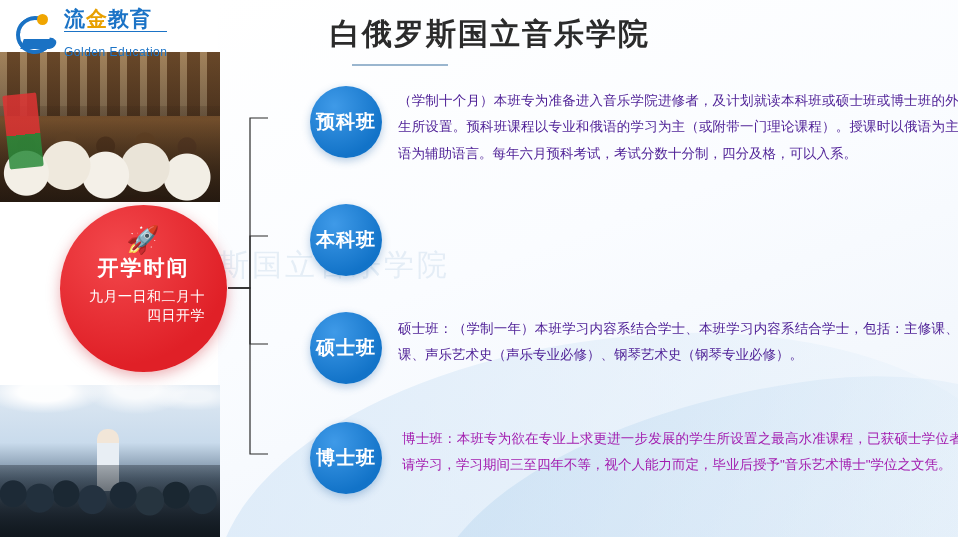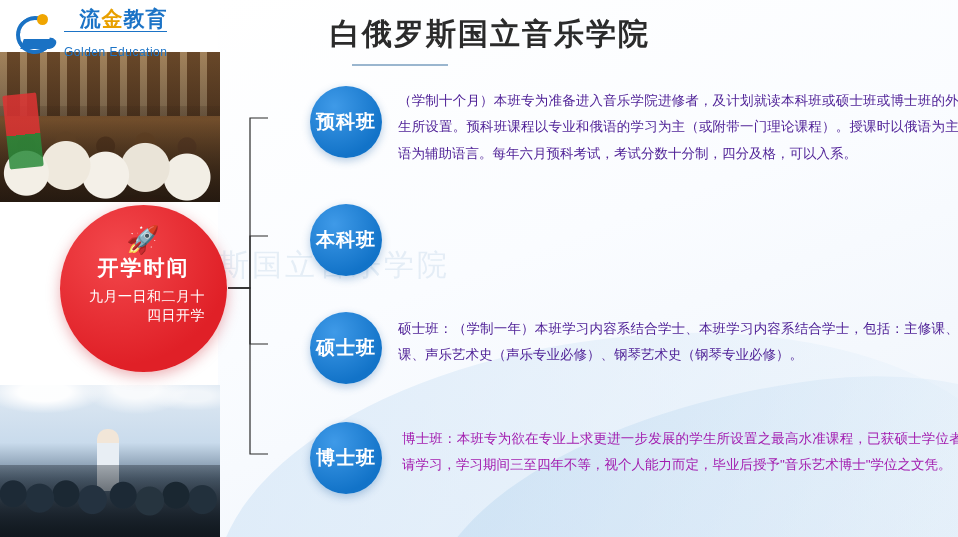--- a/index.html
+++ b/index.html
@@ -86,21 +86,20 @@
     left: 8px; top: 26px;
     width: 34px; height: 10px;
     background: #1a72c4;
     border-radius: 0 10px 10px 0;
     transform: skewX(-20deg);
   }
   .logo-text {
     display: flex;
     flex-direction: column;
     line-height: 1.05;
-    align-items: flex-end;
   }
   .logo-cn {
     font-size: 21px;
     font-weight: bold;
     color: #1b73c6;
     letter-spacing: 1px;
   }
   .logo-cn .gold { color: #e8a000; }
   .logo-en {
     font-size: 12px;

